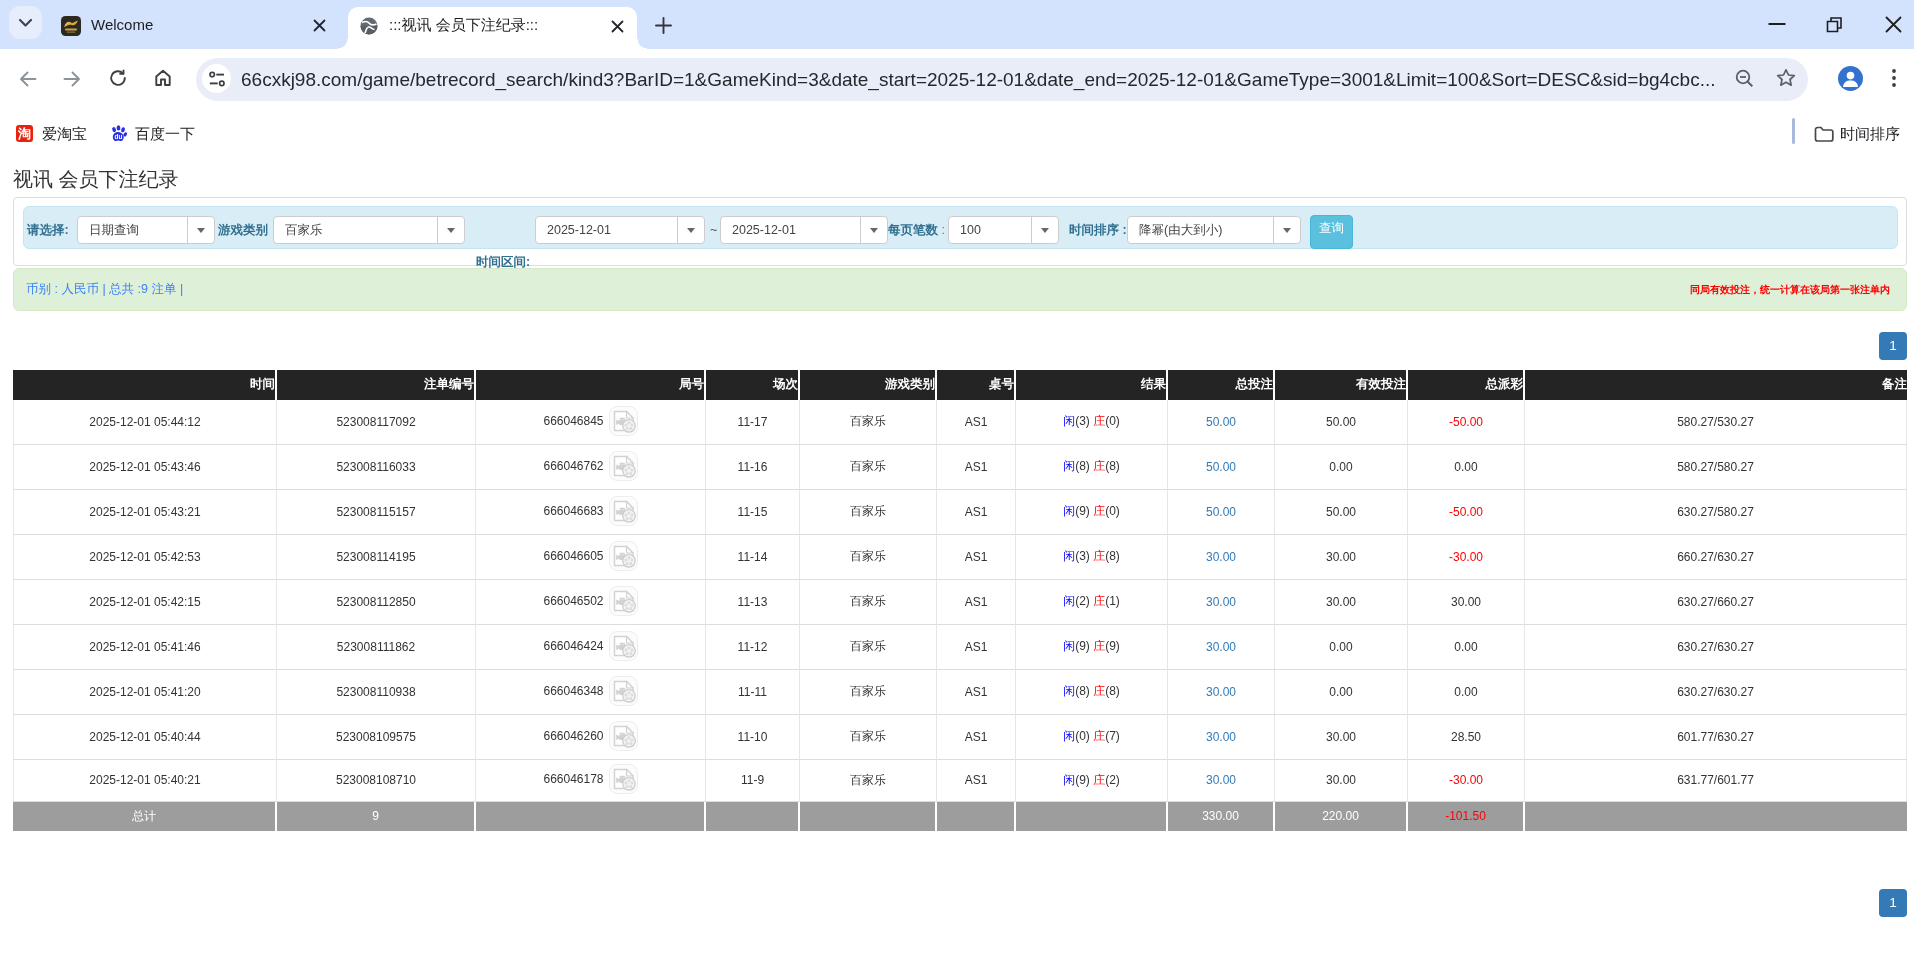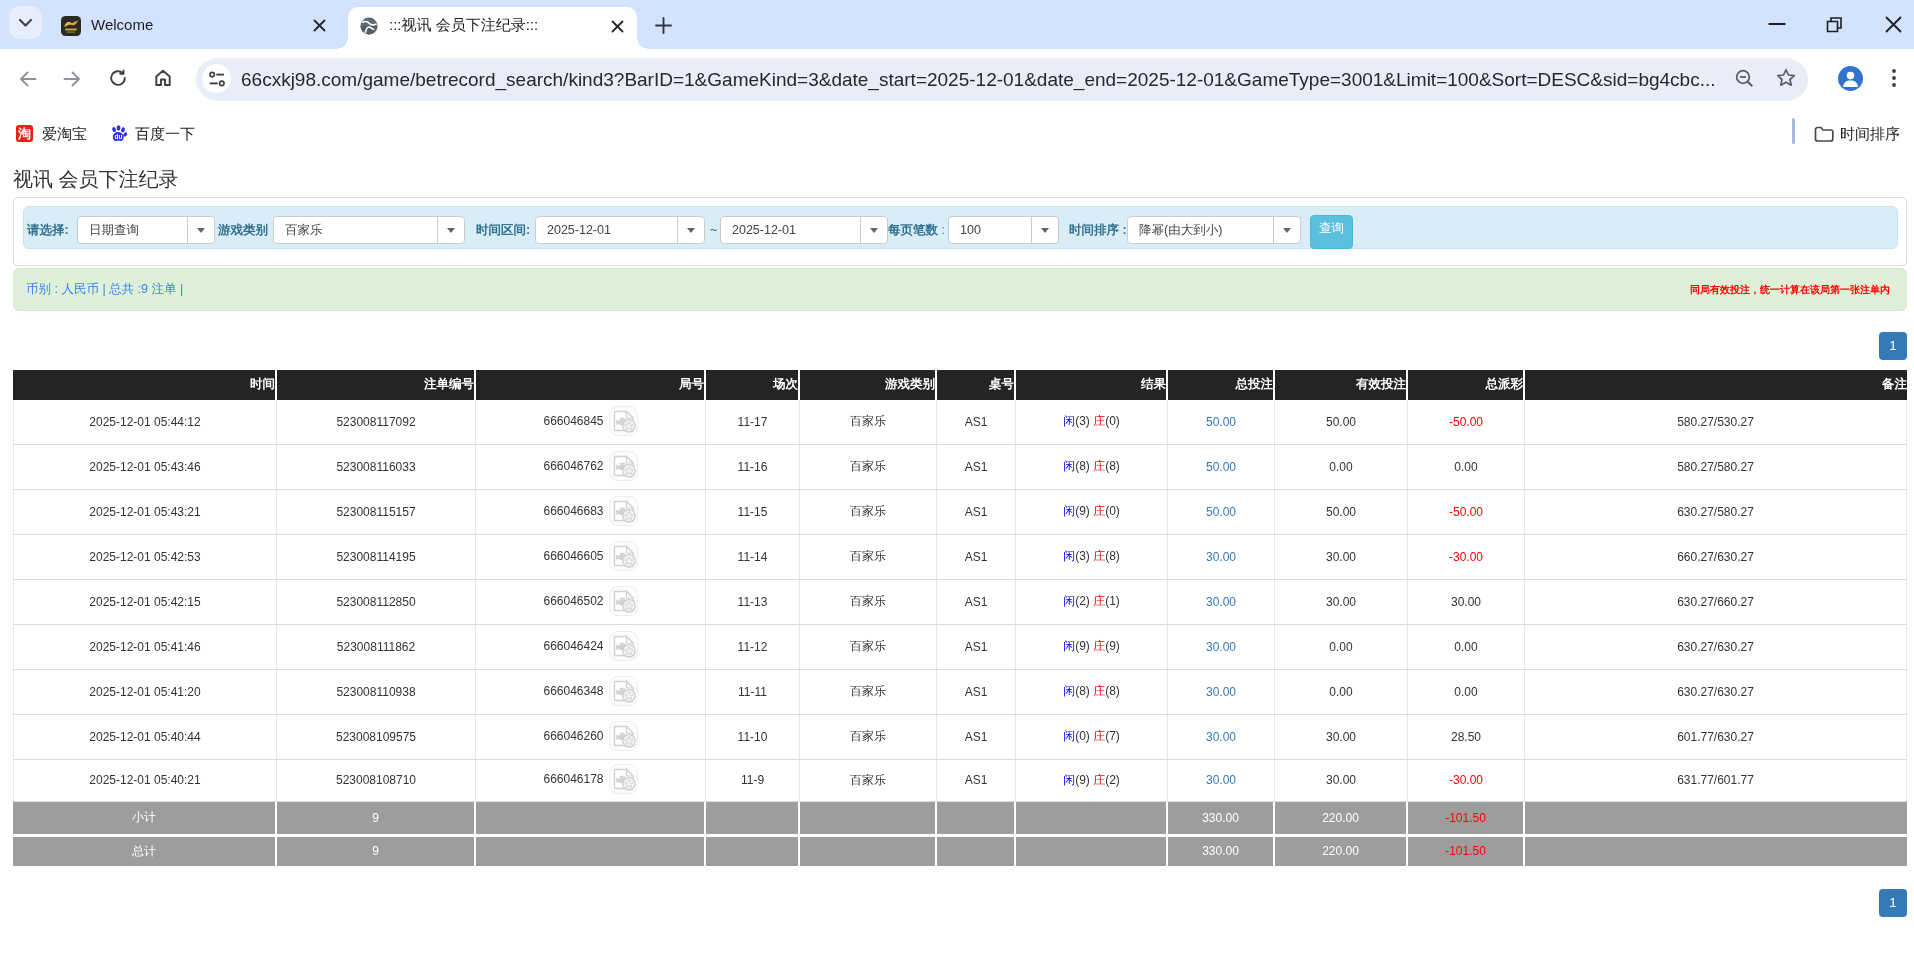--- a/index.html
+++ b/index.html
@@ -172,21 +172,21 @@
 <div class="flabel" style="left:27px;">请选择:</div>
 <div class="fbox" style="left:77px; width:138px;">
     <span class="tx">日期查询</span>
     <span class="ar"></span>
   </div>
 <div class="flabel" style="left:218px;">游戏类别</div>
 <div class="fbox" style="left:273px; width:192px;">
     <span class="tx">百家乐</span>
     <span class="ar"></span>
   </div>
-<div class="flabel" style="left:476px;">时间区间:</div>
+<div class="flabel" style="left:476px;margin-top:32px;">时间区间:</div>
 <div class="fbox" style="left:535px; width:170px;">
     <span class="tx">2025-12-01</span>
     <span class="ar"></span>
   </div>
 <div class="flabel" style="left:710px; font-weight:normal; color:#555;">~</div>
 <div class="fbox" style="left:720px; width:168px;">
     <span class="tx">2025-12-01</span>
     <span class="ar"></span>
   </div>
 <div class="flabel" style="left:888px;">每页笔数 <span style="color:#777; font-weight:normal;">:</span></div>
@@ -452,33 +452,20 @@
           </svg></td>
         <td>11-9</td>
         <td>百家乐</td>
         <td>AS1</td>
         <td><span class="xian">闲</span>(9) <span class="zhuang">庄</span>(2)</td>
         <td class="blue">30.00</td>
         <td>30.00</td>
         <td class="red">-30.00</td>
         <td>631.77/601.77</td>
       </tr>
-<tr class="sub">
-        <td>小计</td>
-        <td>9</td>
-        <td></td>
-        <td></td>
-        <td></td>
-        <td></td>
-        <td></td>
-        <td>330.00</td>
-        <td>220.00</td>
-        <td class="red">-101.50</td>
-        <td></td>
-      </tr>
 <tr class="tot">
         <td>总计</td>
         <td>9</td>
         <td></td>
         <td></td>
         <td></td>
         <td></td>
         <td></td>
         <td>330.00</td>
         <td>220.00</td>

